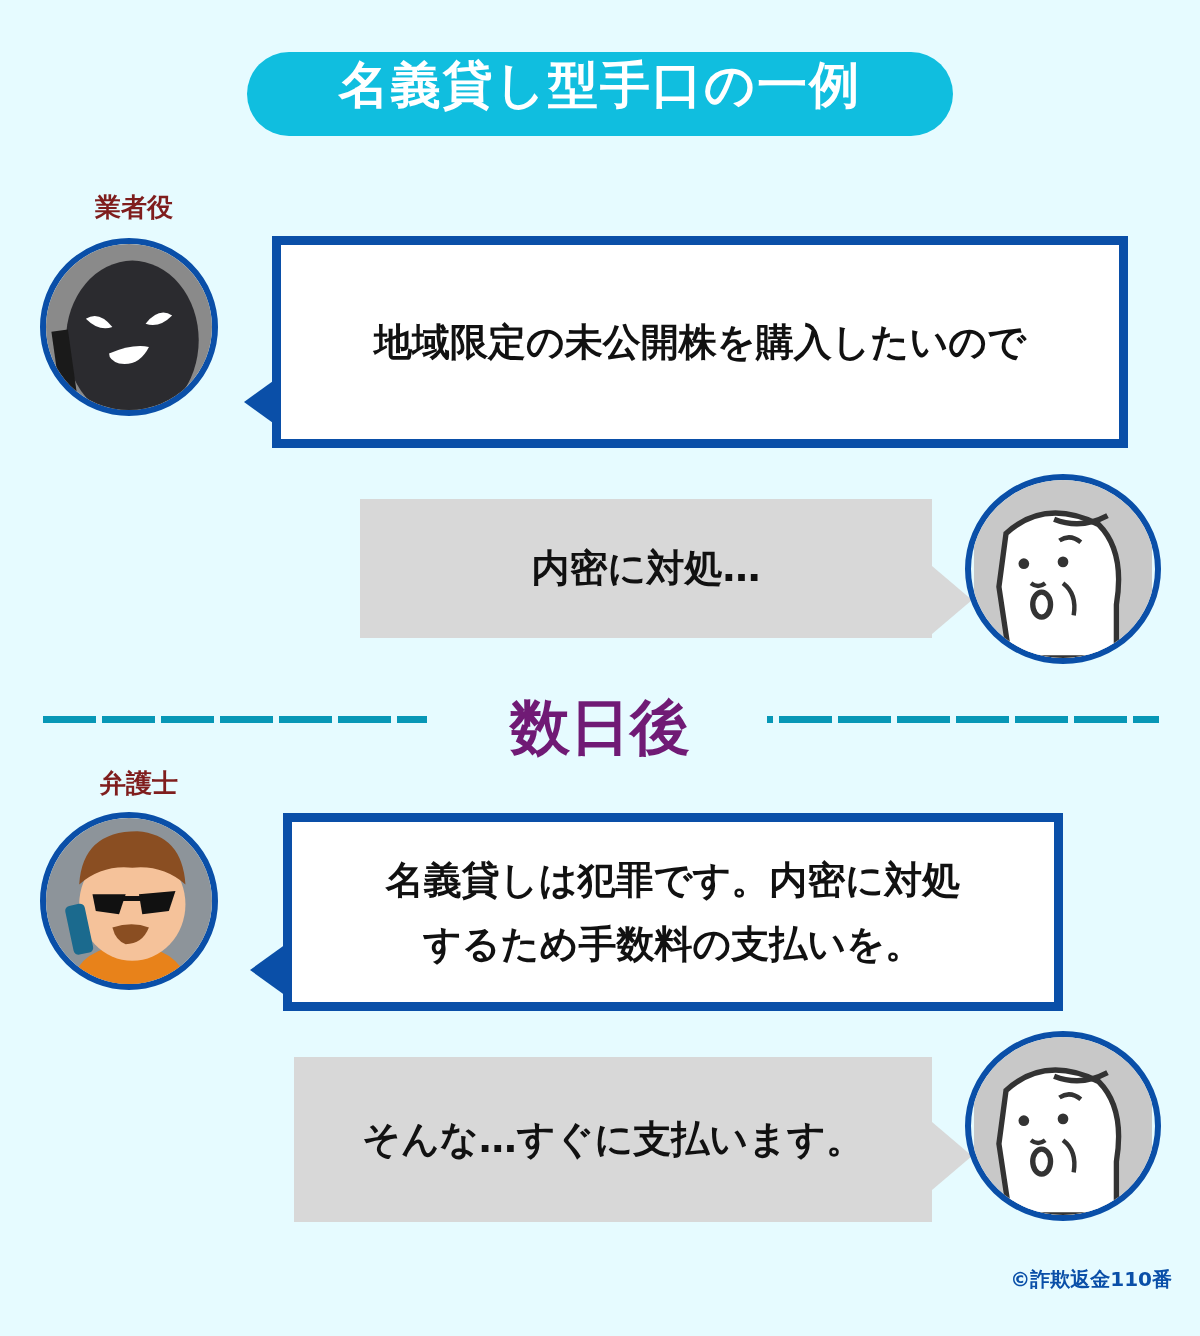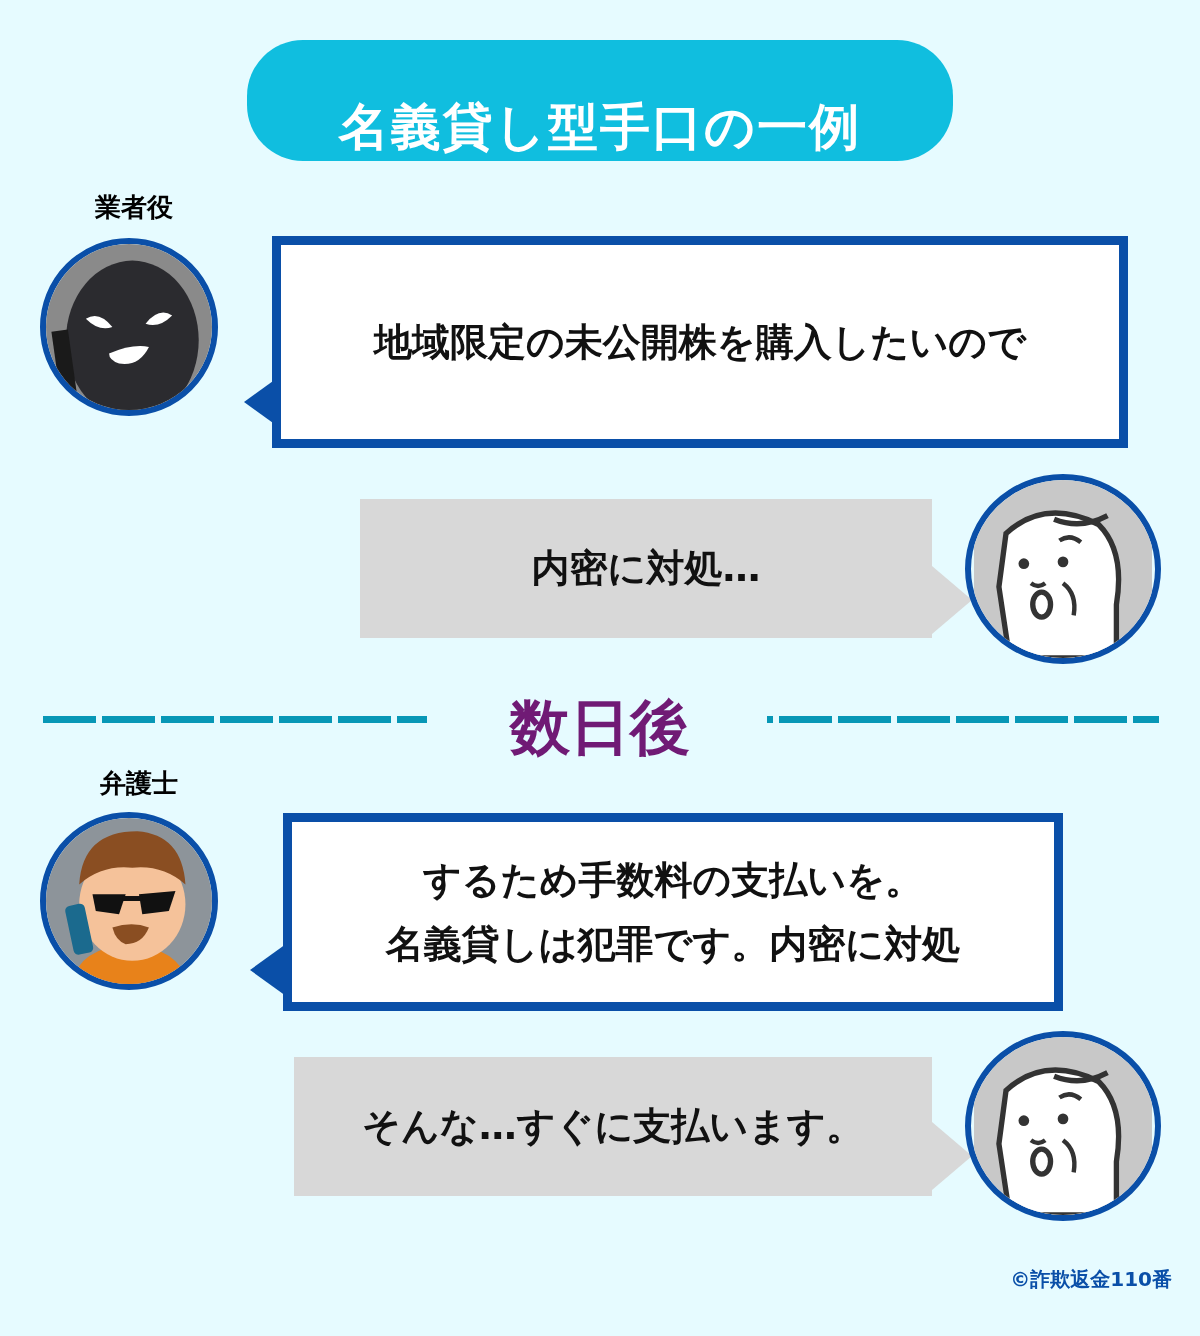--- a/index.html
+++ b/index.html
@@ -1,21 +1,21 @@
 <!DOCTYPE html>
 <html><head>
 <meta charset="utf-8">
 <style>
   html, body { margin:0; padding:0; }
   body { width:1200px; height:1336px; background:#e6fbff; position:relative; overflow:hidden;
          font-family: "DejaVu Sans", "Liberation Sans", sans-serif; }
-  .title-pill { position:absolute; left:247px; top:40px; width:706px; height:121px; border-radius:56px;
-                background:#10bedf; display:flex; align-items:flex-end; justify-content:center; }
+  .title-pill { position:absolute; left:247px; top:52px; width:706px; height:84px; border-radius:56px;
+                background:#10bedf; display:flex; align-items:flex-start; justify-content:center; }
   .title-pill span { color:#fff; font-size:50px; font-weight:bold; letter-spacing:2px; }
-  .role { position:absolute; font-size:26px; font-weight:bold; color:#000000; }
+  .role { position:absolute; font-size:26px; font-weight:bold; color:#7f1d1d; }
   .avatar { position:absolute; border-radius:50%; border:6px solid #0a4fa8; overflow:hidden; box-sizing:border-box; }
   .avatar svg { width:100%; height:100%; display:block; }
   .bubble-blue { position:absolute; background:#fff; border:9px solid #0a4fa8; box-sizing:border-box;
                  display:flex; flex-direction:column; align-items:center; justify-content:center; }
   .bubble-blue .line { font-size:38px; font-weight:bold; color:#111; line-height:64px; white-space:nowrap; }
   .tail-left { position:absolute; width:0; height:0; border-top:26px solid transparent; border-bottom:26px solid transparent;
                border-right:36px solid #0a4fa8; }
   .bubble-gray { position:absolute; background:#d8d8d8; display:flex; align-items:center; justify-content:center; }
   .bubble-gray span { font-size:38px; font-weight:bold; color:#111; white-space:nowrap; }
   .tail-right { position:absolute; width:0; height:0; border-top:34px solid transparent; border-bottom:34px solid transparent;
@@ -91,25 +91,25 @@
     <path d="M20 40 Q22 8 55 8 Q82 10 84 40 Q70 28 52 30 Q34 28 20 40Z" fill="#8a4e22"></path>
     <path d="M28 46 L48 46 L44 58 L30 56Z" fill="#111"></path>
     <path d="M56 46 L78 44 L74 56 L58 58Z" fill="#111"></path>
     <rect x="46" y="47" width="12" height="3" fill="#111"></rect>
     <path d="M40 66 Q52 62 62 66 Q58 76 48 76 Q42 74 40 66Z" fill="#8a4e22"></path>
     <rect x="14" y="52" width="12" height="30" rx="3" fill="#1b6a8e" transform="rotate(-12 20 67)"></rect>
   </svg>
 </div>
 <div class="tail-left" style="left:250px; top:944px;"></div>
 <div class="bubble-blue" style="left:283px; top:813px; width:780px; height:198px;">
+  <div class="line">名義貸しは犯罪です。内密に対処</div>
   <div class="line">するため手数料の支払いを。</div>
-  <div class="line">名義貸しは犯罪です。内密に対処</div>
 </div>
 
-<div class="bubble-gray" style="left:294px; top:1057px; width:638px; height:139px;">
+<div class="bubble-gray" style="left:294px; top:1057px; width:638px; height:165px;">
   <span>そんな…すぐに支払います。</span>
 </div>
 <div class="tail-right" style="left:932px; top:1122px;"></div>
 <div class="avatar" style="left:965px; top:1031px; width:196px; height:190px;">
   <svg viewBox="0 0 100 100">
     <rect width="100" height="100" fill="#c8c8c8"></rect>
     <path d="M18 30 Q40 10 70 25 Q85 40 80 70 L80 100 L20 100 L14 60Z" fill="#fff" stroke="#333" stroke-width="3"></path>
     <path d="M45 22 Q60 28 75 20" fill="none" stroke="#333" stroke-width="3"></path>
     <path d="M48 34 Q54 30 60 35" fill="none" stroke="#333" stroke-width="2.5"></path>
     <circle cx="28" cy="47" r="3" fill="#333"></circle>

